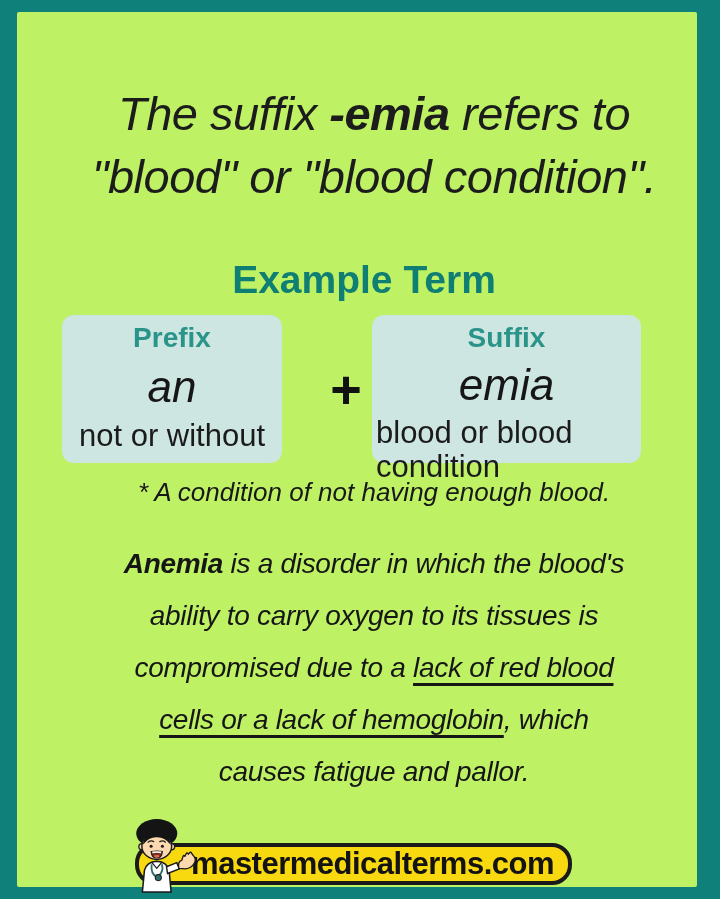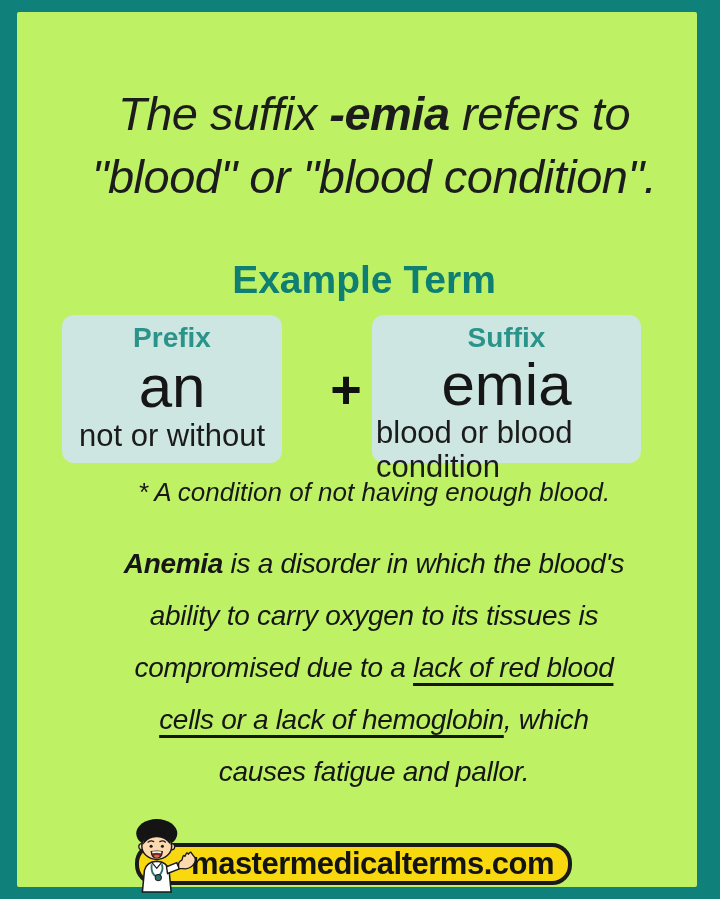--- a/index.html
+++ b/index.html
@@ -29,21 +29,21 @@
   }
   
   .card{
     position:absolute;top:303px;height:148px;background:#cde6e1;border-radius:12px;
     display:flex;flex-direction:column;align-items:center;justify-content:space-between;
     box-sizing:border-box;padding:7px 4px 10px 4px;
   }
   .card.prefix{left:45px;width:220px;}
   .card.suffix{left:355px;width:269px;}
   .card-label{font-weight:700;font-size:28px;line-height:32px;color:#2b948a;}
-  .card-term{font-size:60px;line-height:62px;color:#161616;font-weight:400;}
+  .card-term{font-size:44px;line-height:62px;color:#161616;font-weight:400;font-style:italic;}
   .card-meaning{font-size:31px;line-height:34px;color:#1b1b1b;}
   .plus{
     position:absolute;left:313px;top:344px;width:32px;height:66px;
     display:flex;align-items:center;justify-content:center;
     font-size:54px;font-weight:700;color:#111;
   }
   
   .note{
     position:absolute;left:17px;top:461px;width:680px;
     text-align:center;font-style:italic;font-weight:500;

